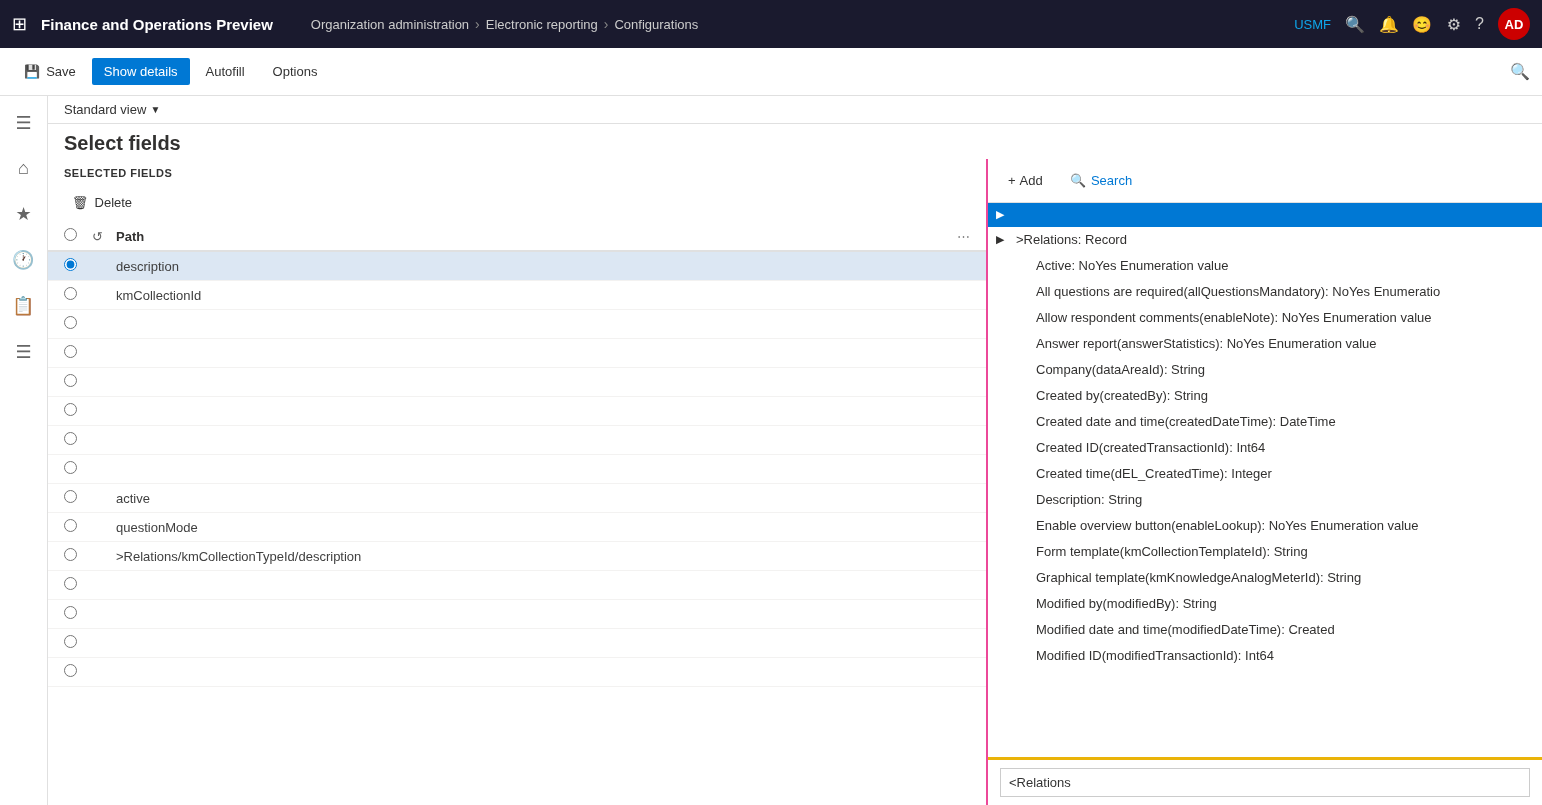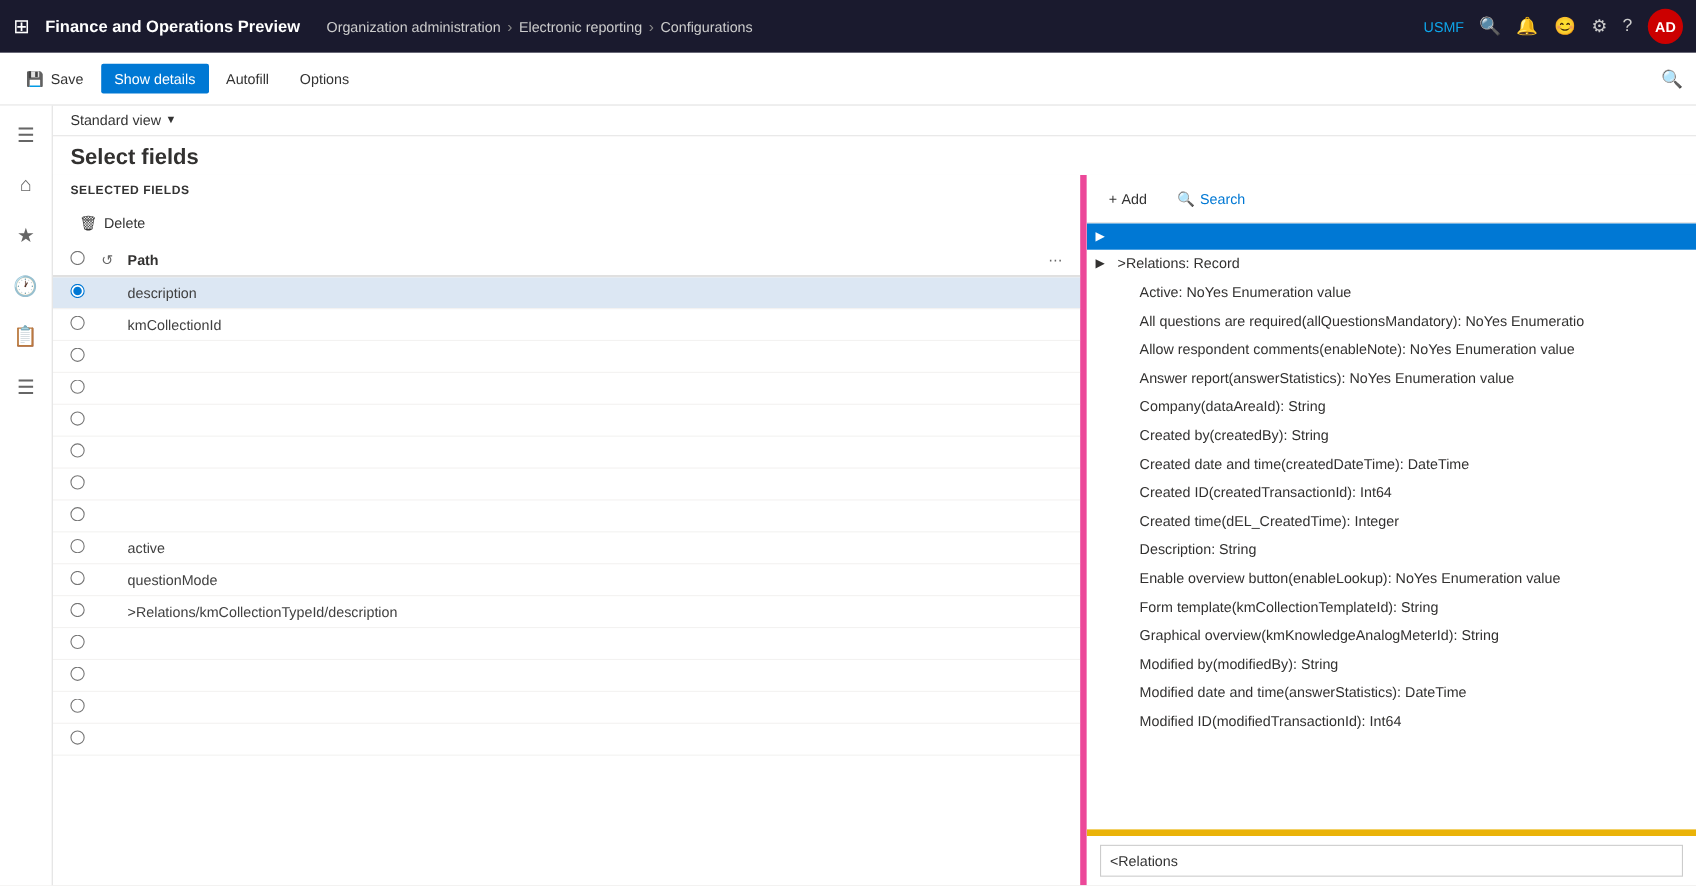--- a/index.html
+++ b/index.html
@@ -6,21 +6,21 @@
     body { font-family: 'Segoe UI', Arial, sans-serif; font-size: 13px; background: #f3f2f1; overflow: hidden; }
 
     
     .topbar {
       display: flex; align-items: center;
       background: #1a1a2e; color: white;
       height: 48px; padding: 0 12px;
       gap: 8px;
     }
     .topbar-grid-icon { color: white; font-size: 18px; margin-right: 6px; cursor: pointer; }
-    .topbar-title { font-size: 15px; font-weight: 600; color: white; margin-right: 16px; white-space: nowrap; }
+    .topbar-title { font-size: 15px; font-weight: 600; color: white; margin-right: 30px; white-space: nowrap; }
     .topbar-breadcrumb { display: flex; align-items: center; gap: 6px; font-size: 13px; color: #ccc; flex: 1; }
     .topbar-breadcrumb span { color: #ccc; }
     .topbar-breadcrumb .sep { color: #888; font-size: 14px; }
     .topbar-right { display: flex; align-items: center; gap: 14px; margin-left: auto; }
     .topbar-right .org-name { color: #0ea5e9; font-size: 13px; }
     .topbar-icon { color: #ccc; font-size: 16px; cursor: pointer; }
     .topbar-avatar {
       width: 32px; height: 32px; border-radius: 50%;
       background: #c00; color: white;
       display: flex; align-items: center; justify-content: center;
@@ -71,21 +71,21 @@
     .page-title-area { padding: 8px 33px 4px 16px; background: white; }
     .page-title { font-size: 20px; font-weight: 600; color: #323130; }
 
     
     .content-split { display: flex; flex: 1; overflow: hidden; }
 
     
     .fields-panel {
       flex: 0 0 940px; background: white;
       display: flex; flex-direction: column;
-      border-right: 6px solid #ec4899;
+      border-right: 2px solid #ec4899;
     }
     .fields-panel-header {
       padding: 8px 16px;
       font-size: 11px; font-weight: 700; color: #333;
       text-transform: uppercase; letter-spacing: 0.5px;
     }
     .fields-panel-actions { padding: 4px 16px 8px 16px; display: flex; align-items: center; }
     .delete-btn {
       display: flex; align-items: center; gap: 6px;
       background: none; border: none; cursor: pointer;
@@ -144,21 +144,21 @@
       padding: 5px 8px; cursor: pointer;
       font-size: 13px; color: #323130;
       border-bottom: 1px solid transparent;
     }
     .picker-item.selected { background: #0078d4; color: white; }
     .picker-item .expand-icon { width: 20px; color: inherit; font-size: 11px; }
     .picker-item .item-label { flex: 1; }
 
     
     .picker-input-area {
-      border-top: 6px solid #eab308;
+      border-top: 3px solid #eab308;
       padding: 8px 12px;
       background: white;
     }
     .picker-input {
       width: 100%; border: 1px solid #ccc;
       padding: 6px 8px; font-size: 13px;
       color: #333; outline: none;
     }
 
     
@@ -456,31 +456,31 @@
               <span class="item-label">Enable overview button(enableLookup): NoYes Enumeration value</span>
             </div>
             <div class="picker-item">
               <span style="width:20px; display:inline-block;"></span>
               <span class="expand-icon"></span>
               <span class="item-label">Form template(kmCollectionTemplateId): String</span>
             </div>
             <div class="picker-item">
               <span style="width:20px; display:inline-block;"></span>
               <span class="expand-icon"></span>
-              <span class="item-label">Graphical overview(kmKnowledgeAnalogMeterId): String</span>
+              <span class="item-label">Graphical template(kmKnowledgeAnalogMeterId): String</span>
             </div>
             <div class="picker-item">
               <span style="width:20px; display:inline-block;"></span>
               <span class="expand-icon"></span>
               <span class="item-label">Modified by(modifiedBy): String</span>
             </div>
             <div class="picker-item">
               <span style="width:20px; display:inline-block;"></span>
               <span class="expand-icon"></span>
-              <span class="item-label">Modified date and time(answerStatistics): DateTime</span>
+              <span class="item-label">Modified date and time(modifiedDateTime): Created</span>
             </div>
             <div class="picker-item">
               <span style="width:20px; display:inline-block;"></span>
               <span class="expand-icon"></span>
               <span class="item-label">Modified ID(modifiedTransactionId): Int64</span>
             </div>
           </div>
 
         <div class="picker-input-area">
           <input type="text" class="picker-input" value="&lt;Relations" style="">

